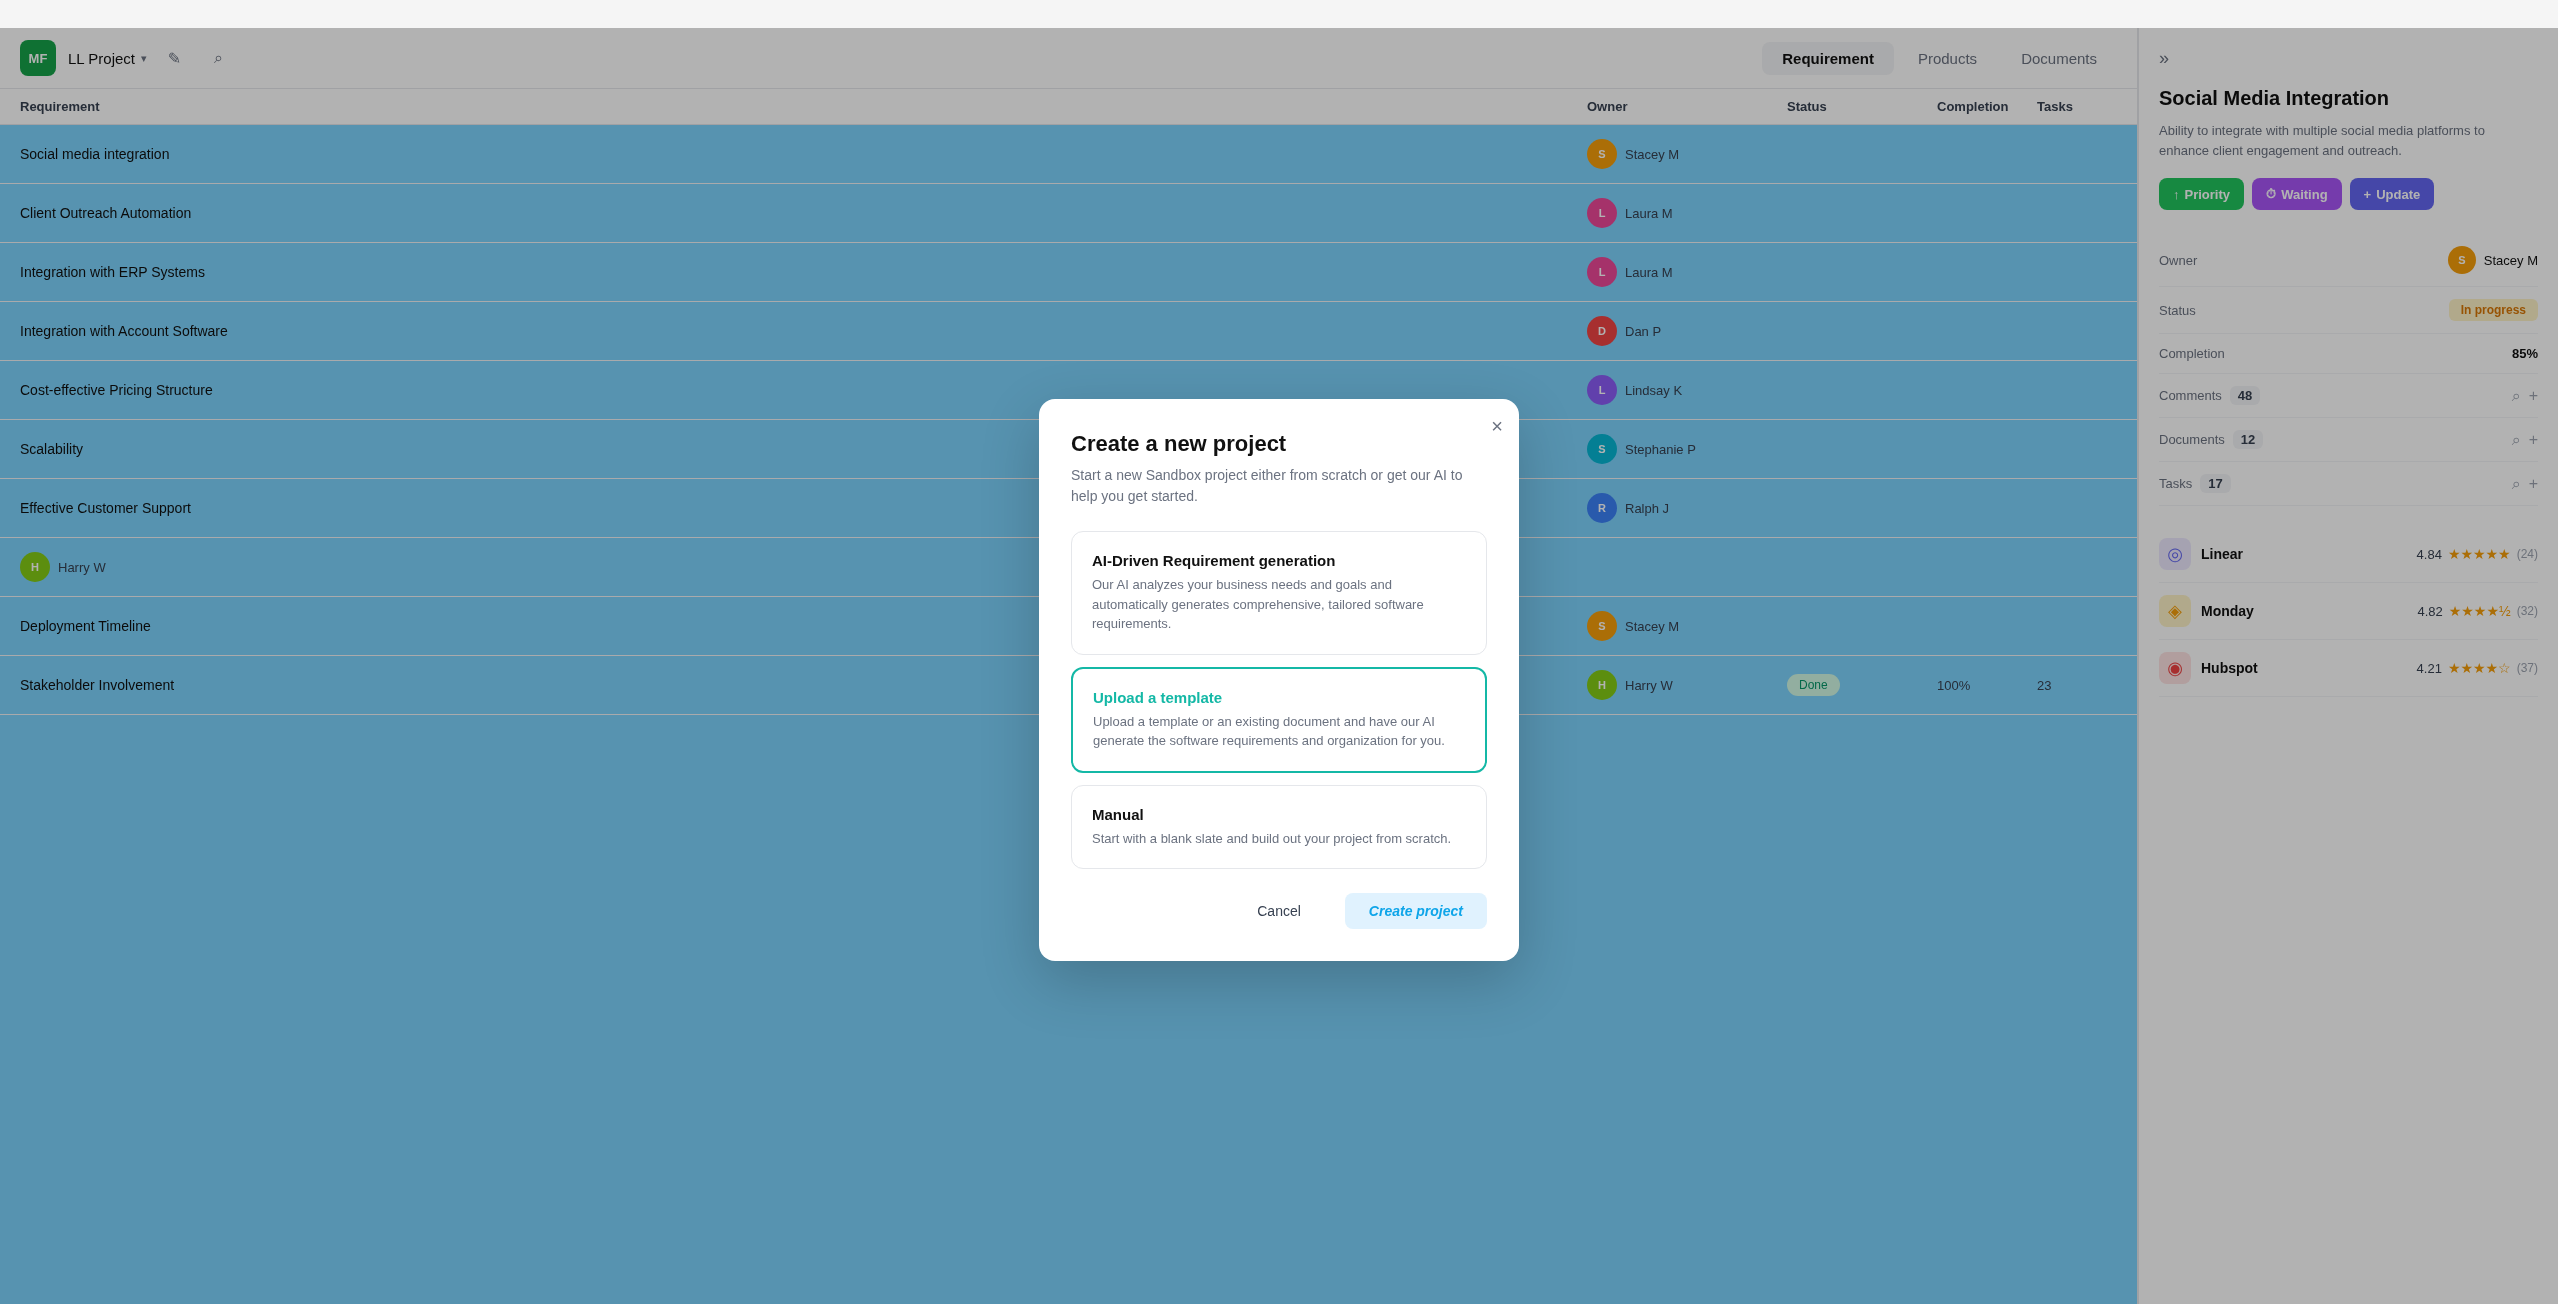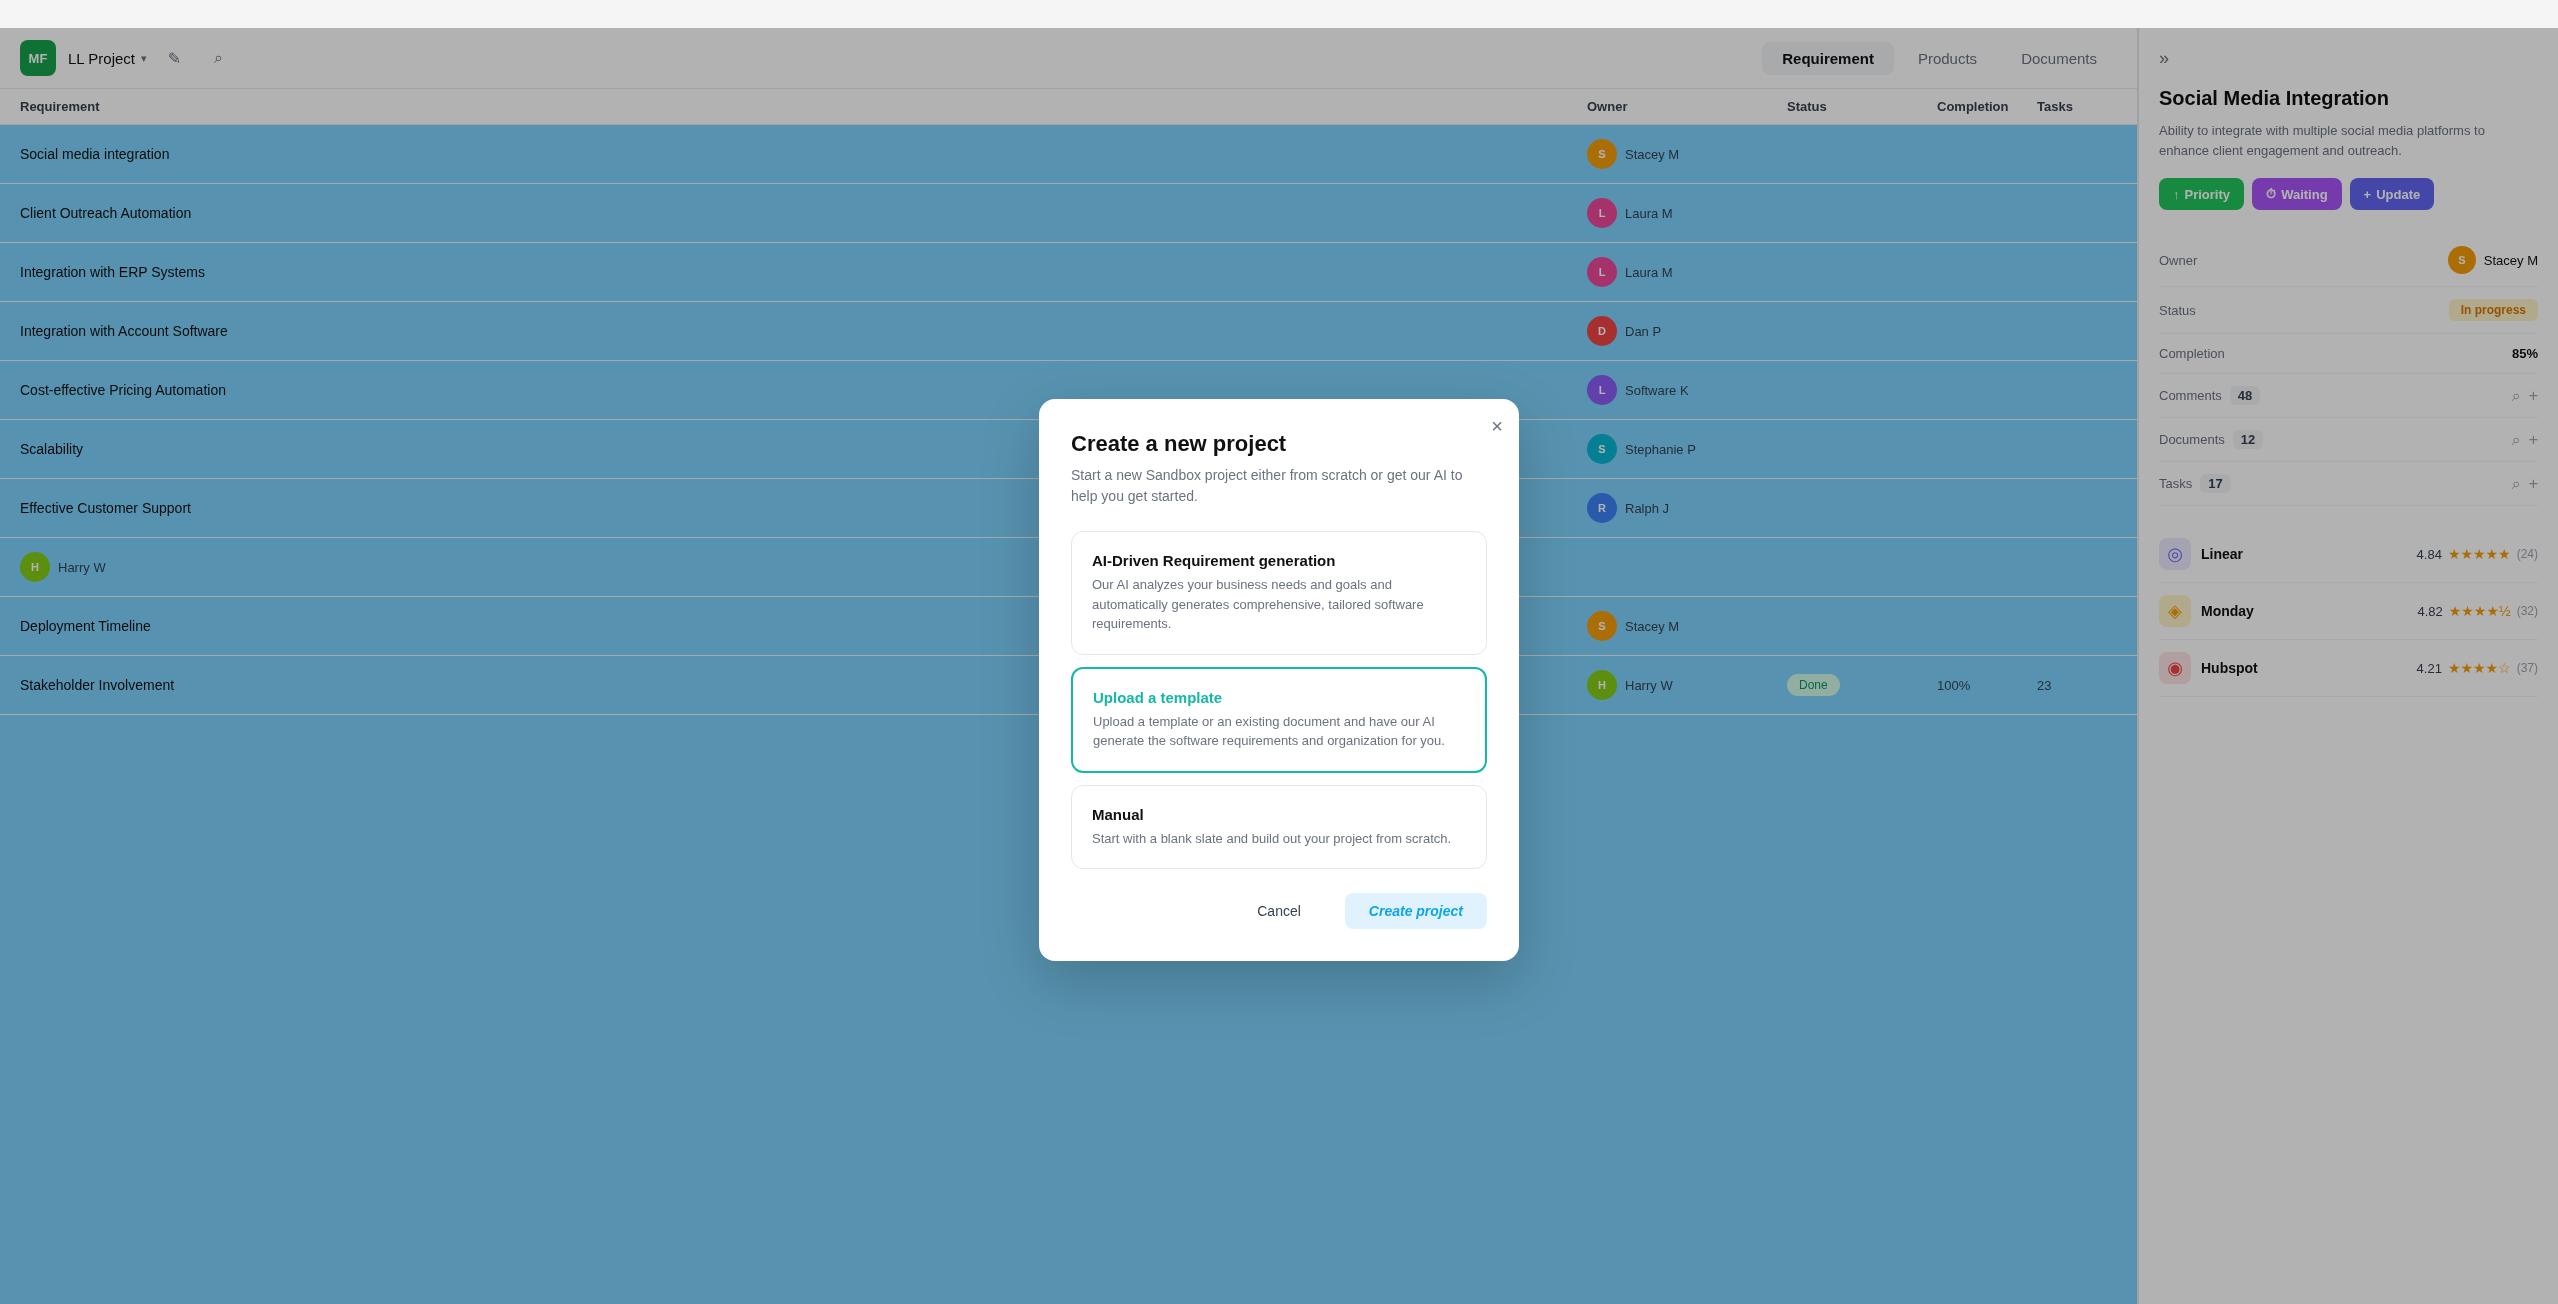--- a/index.html
+++ b/index.html
@@ -158,24 +158,24 @@
         <div class="owner-cell">
           <div class="owner-avatar av-dan">D</div>
           <span class="owner-name">Dan P</span>
         </div>
         <div></div>
           <div></div>
           <div></div>
       </div>
 
       <div class="table-row">
-        <div class="req-name">Cost-effective Pricing Automation</div>
+        <div class="req-name">Cost-effective Pricing Structure</div>
         <div class="owner-cell">
           <div class="owner-avatar av-lindsay">L</div>
-          <span class="owner-name">Software K</span>
+          <span class="owner-name">Lindsay K</span>
         </div>
         <div></div>
           <div></div>
           <div></div>
       </div>
 
       <div class="table-row">
         <div class="req-name">Scalability</div>
         <div class="owner-cell">
           <div class="owner-avatar av-stephanie">S</div>

